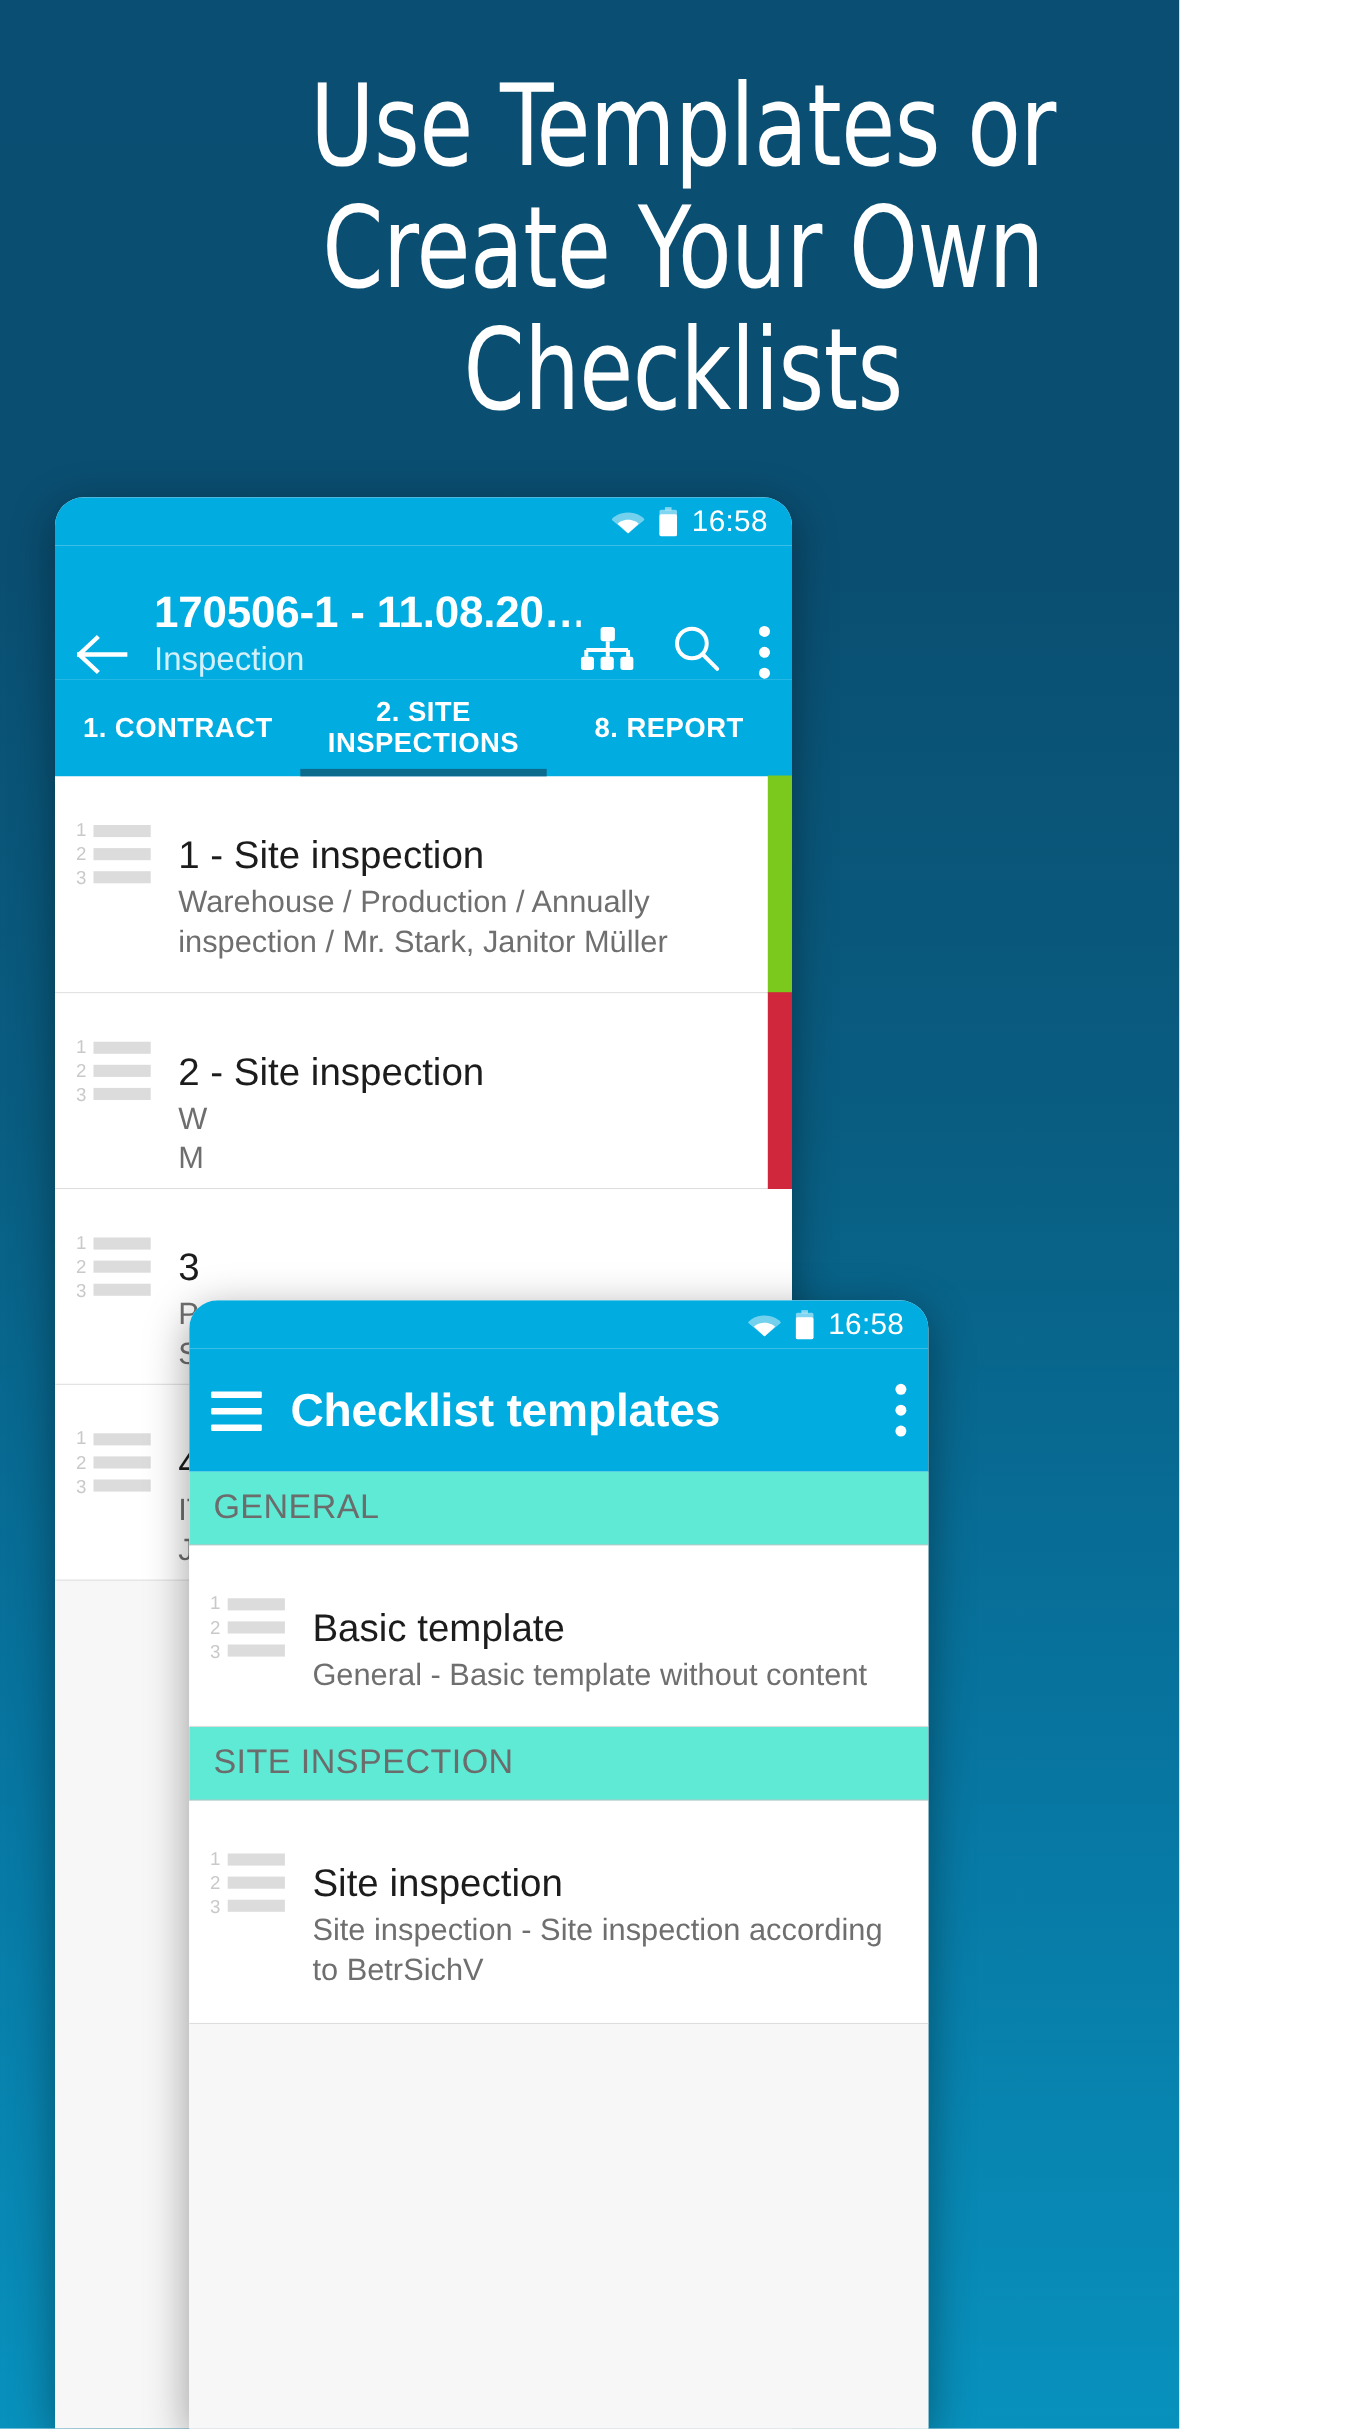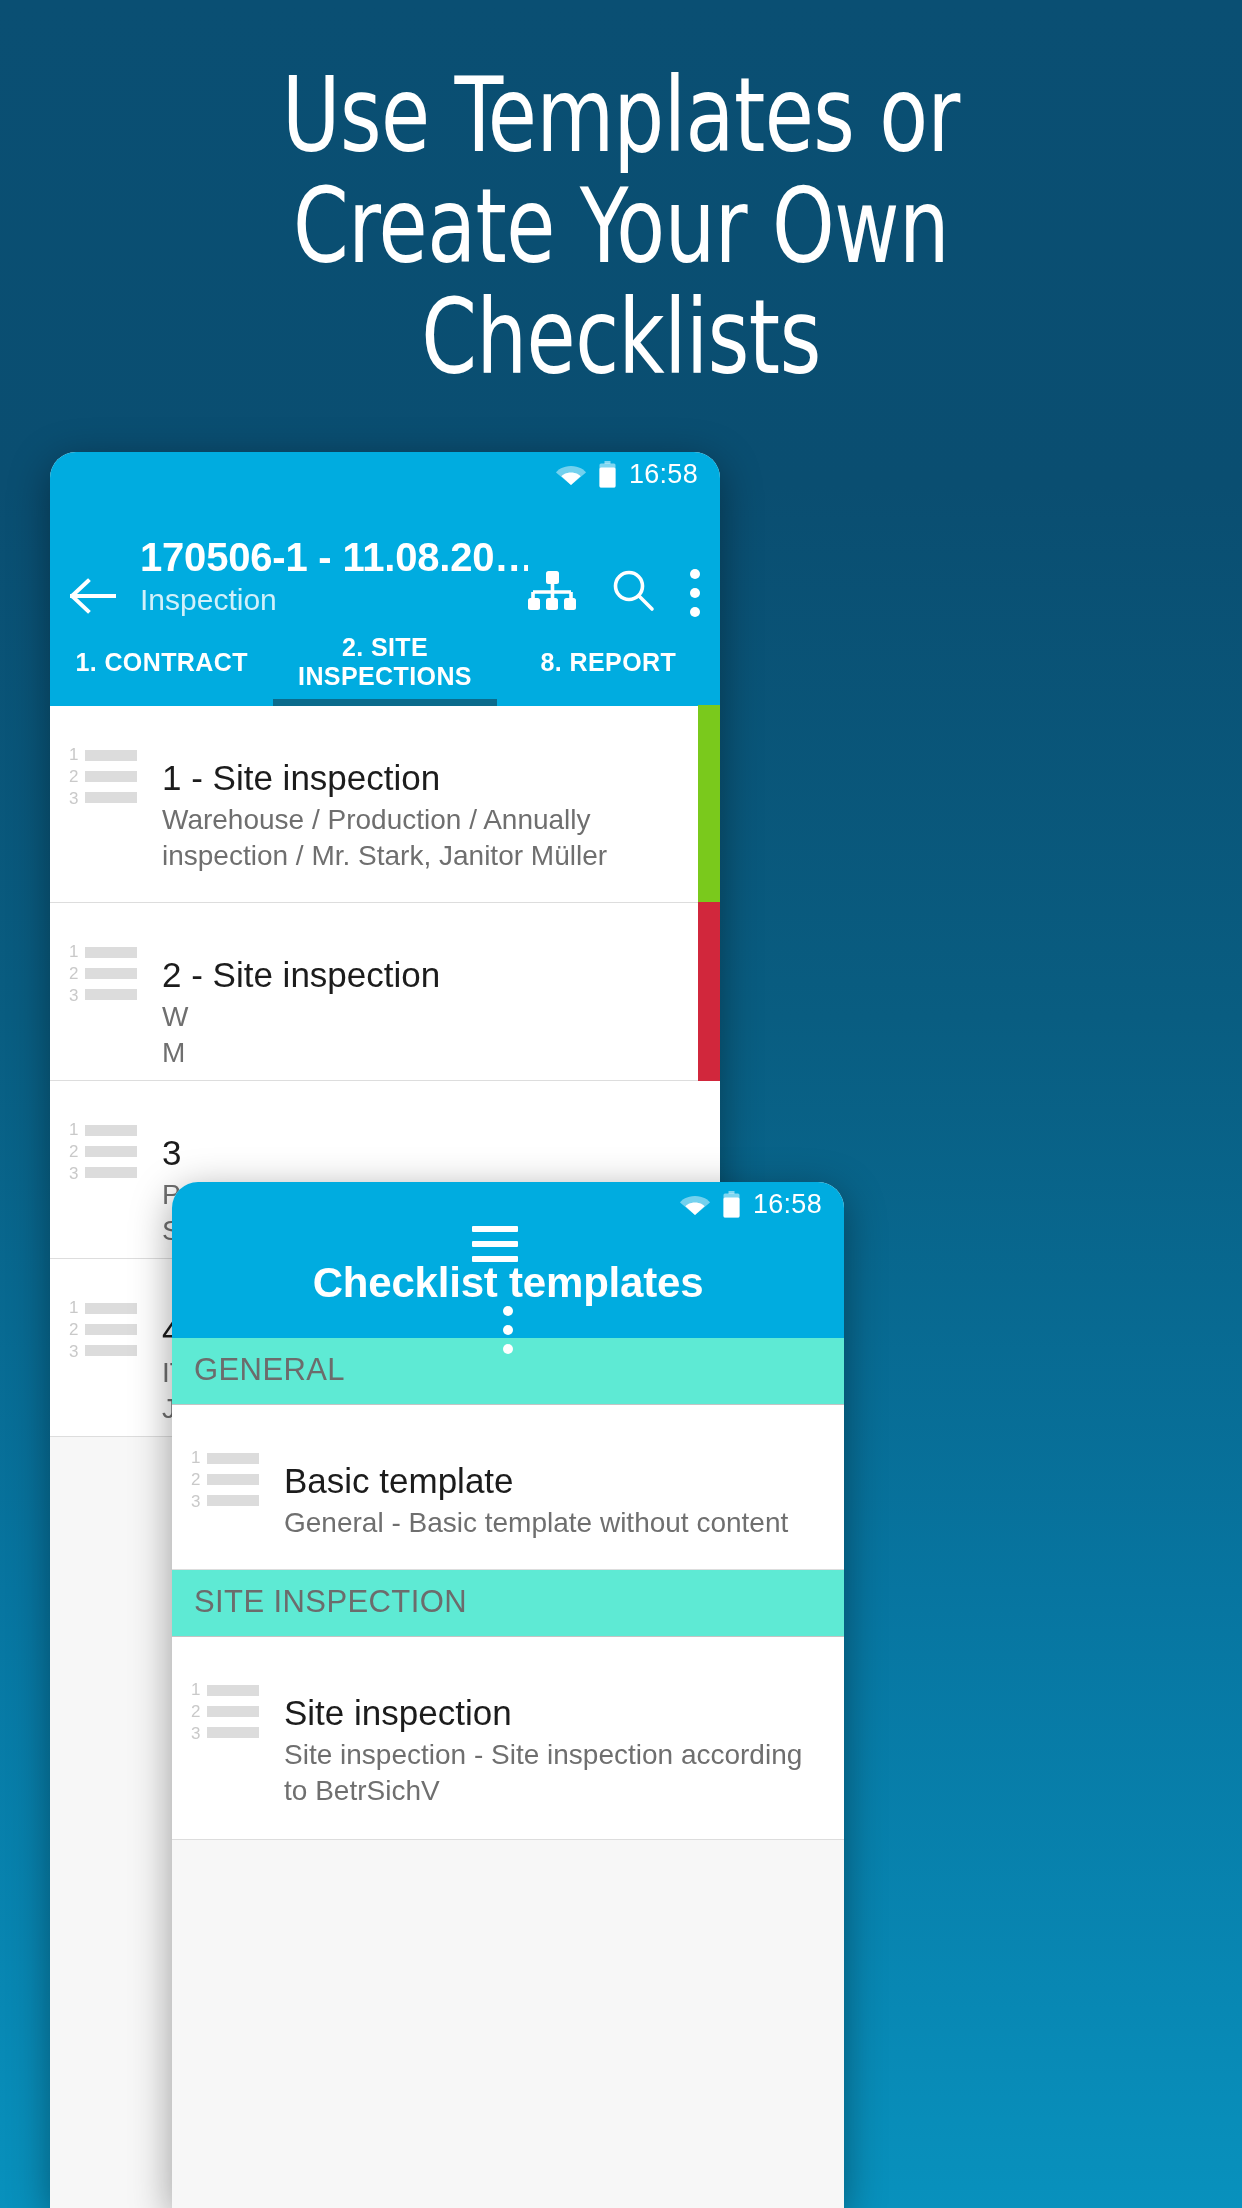--- a/index.html
+++ b/index.html
@@ -6,21 +6,21 @@
 
   html, body {
     width: 1242px;
     height: 2208px;
     overflow: hidden;
     font-family: "Liberation Sans", sans-serif;
   }
 
   #stage {
     position: relative;
-    width: 1242px;
+    width: 1072px;
     height: 2208px;
     background: linear-gradient(180deg,
         #0a4f73 0%,
         #0a4e71 22%,
         #095d81 46%,
         #0775a0 72%,
         #0889b5 92%,
         #0891bd 100%);
     overflow: hidden;
   }
@@ -89,21 +89,21 @@
   .batt-ico { width: 17px; height: 27px; display:block; }
 
   
   .appbar {
     background: #00ace0;
     display: flex;
     align-items: center;
     padding: 0 20px;
   }
   #phone-back .appbar { height: 122px; align-items: flex-end; }
-  #phone-front .appbar { height: 112px; flex-direction: column; }
+  #phone-front .appbar { height: 112px; }
 
   .back-arrow { width: 46px; height: 36px; flex: 0 0 auto; margin-right: 24px; }
   .hamburger  { width: 46px; height: 34px; flex: 0 0 auto; margin-right: 26px; }
   .hamburger i {
     display:block; height: 6px; background:#fff; border-radius:1px; margin-bottom: 9px;
   }
   .hamburger i:last-child { margin-bottom: 0; }
 
   .titleblock { flex: 1 1 auto; min-width: 0; }
   .ab-title {

